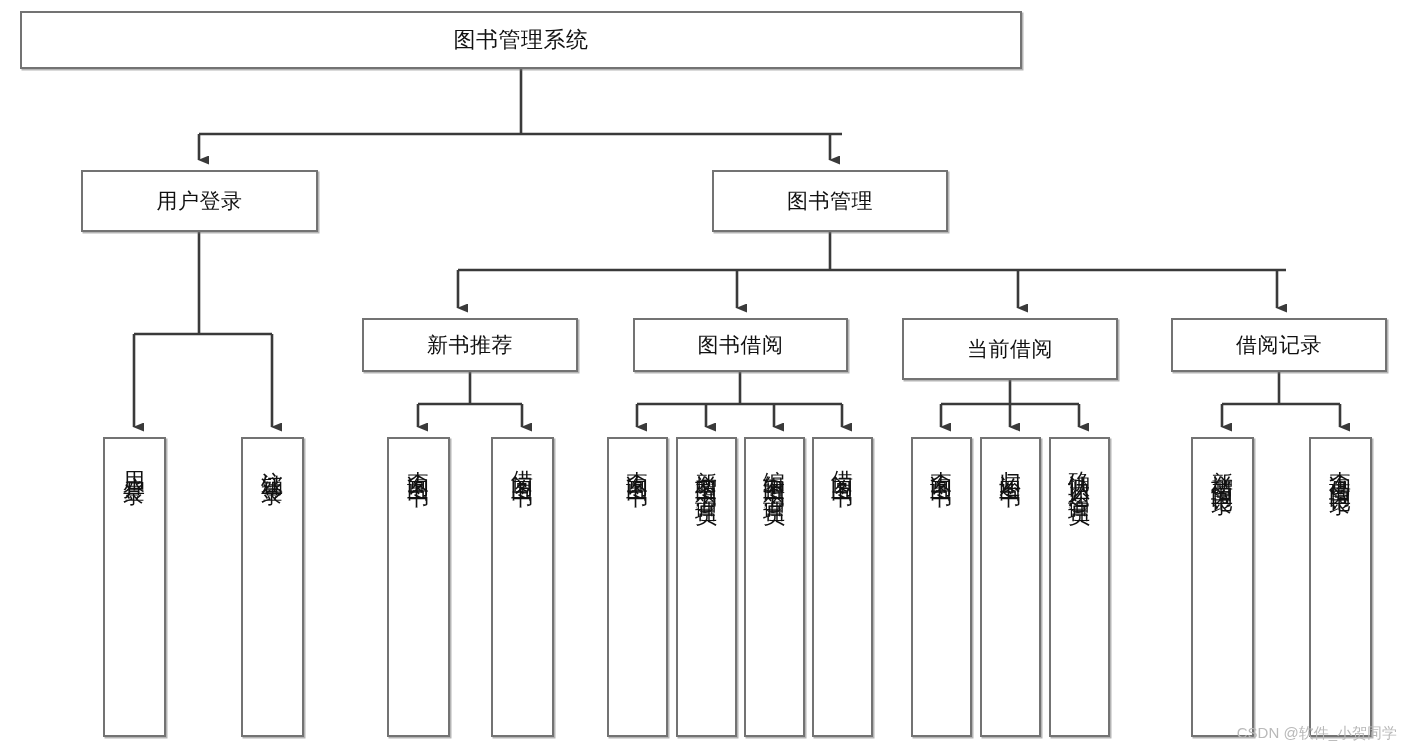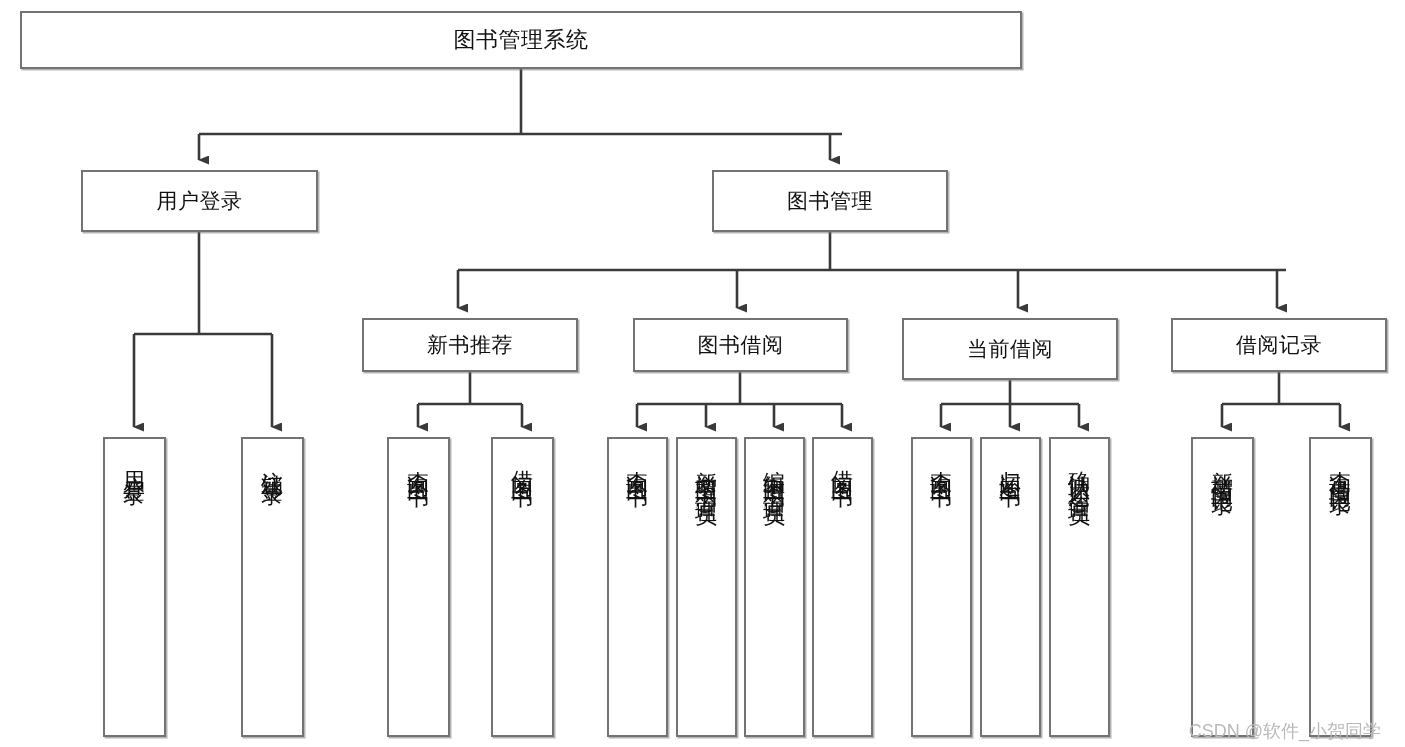--- a/index.html
+++ b/index.html
@@ -59,23 +59,23 @@
   .node.vert .node-label {
     writing-mode: vertical-rl;
     text-orientation: upright;
     font-size: 22px;
     line-height: 1.05;
     letter-spacing: 5px;
     white-space: nowrap;
   }
   .watermark {
     position: absolute;
-    right: 24px;
+    right: 8px;
     bottom: 4px;
-    font-size: 18px;
+    font-size: 15px;
     color: #b9b9b9;
     white-space: nowrap;
     z-index: 5;
     font-family: "Liberation Sans", "DejaVu Sans", sans-serif;
   }
 </style>
 </head>
 <body>
 
 <div id="diagram-root">

